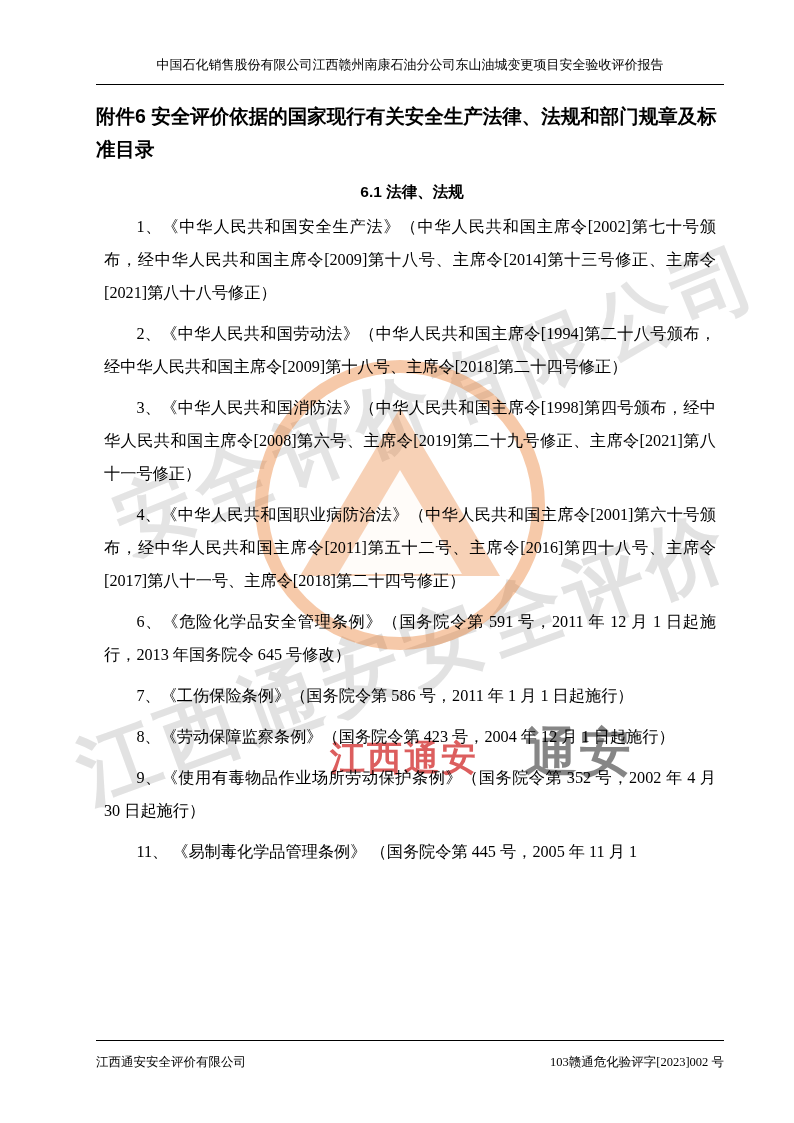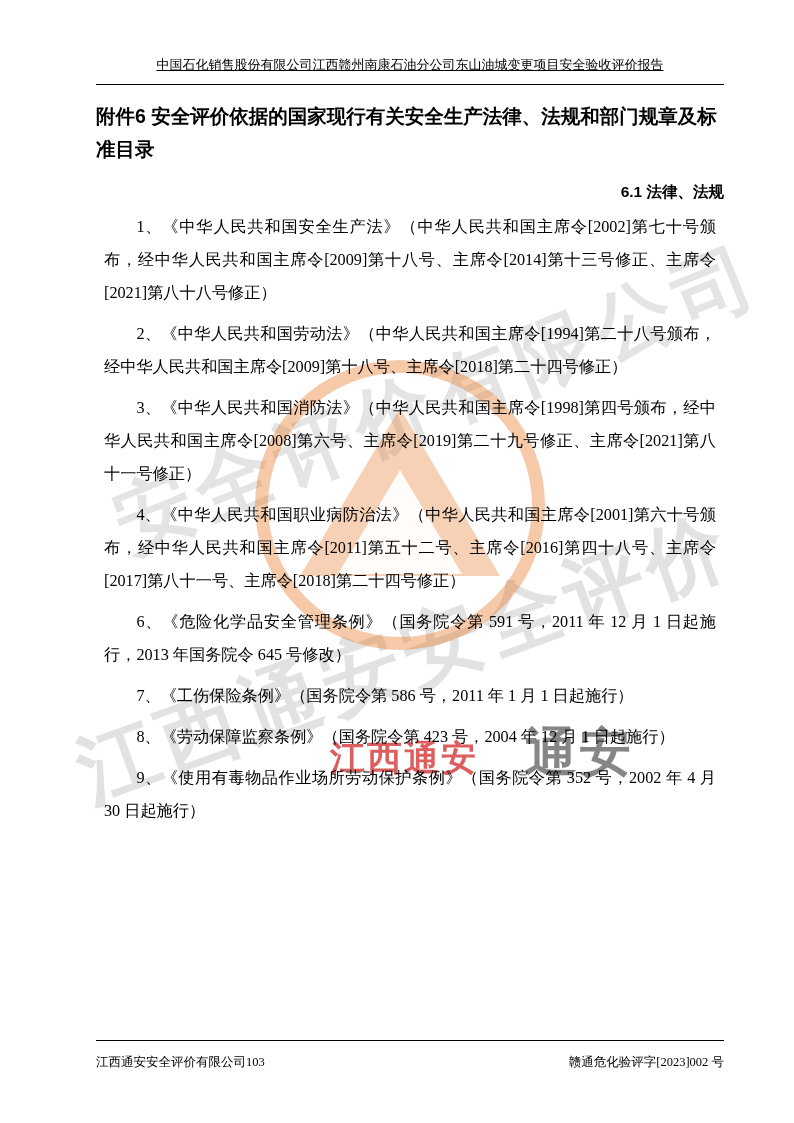--- a/index.html
+++ b/index.html
@@ -108,21 +108,20 @@
   .header {
     position: absolute;
     left: 96px;
     top: 56px;
     width: 628px;
     text-align: center;
     font-size: 13px;
     font-family: "Liberation Serif", serif;
     color: #000;
     z-index: 10;
-    text-decoration: underline;
   }
   .header-rule {
     position: absolute;
     left: 96px;
     top: 84px;
     width: 628px;
     border-bottom: 1.2px solid #000;
     z-index: 10;
   }
   
@@ -140,21 +139,21 @@
     line-height: 33px;
     margin: 0 0 10px 0;
     text-align: left;
     letter-spacing: 0px;
   }
   h2.sec-title {
     font-family: "Liberation Sans", sans-serif;
     font-size: 15.5px;
     font-weight: bold;
     margin: 16px 0 6px 4px;
-    text-align: right;
+    text-align: center;
   }
   p.para {
     font-size: 16.2px;
     line-height: 33px;
     margin: 8px;
     text-align: justify;
     text-justify: inter-ideograph;
     text-indent: 2em;
     font-family: "Liberation Serif", "DejaVu Serif", serif;
   }
@@ -173,21 +172,21 @@
     top: 1046px;
     width: 628px;
     display: flex;
     justify-content: space-between;
     align-items: center;
     font-size: 12.5px;
     font-family: "Liberation Serif", serif;
     z-index: 10;
     margin-top: 8px;
   }
-  .footer .center { flex: 1; text-align: left; }
+  .footer .center { flex: 1; text-align: right; }
   .footer .left { text-align: left; }
   .footer .right { text-align: right; }
 </style>
 </head>
 <body>
 
 <div class="page">
 
   <div class="watermark">
     <div class="wm-arc-text">安全评价有限公司</div>
@@ -207,20 +206,21 @@
     <h2 class="sec-title">6.1 法律、法规</h2>
 
     <p class="para">1、《中华人民共和国安全生产法》（中华人民共和国主席令[2002]第七十号颁布，经中华人民共和国主席令[2009]第十八号、主席令[2014]第十三号修正、主席令[2021]第八十八号修正）</p>
     <p class="para">2、《中华人民共和国劳动法》（中华人民共和国主席令[1994]第二十八号颁布，经中华人民共和国主席令[2009]第十八号、主席令[2018]第二十四号修正）</p>
     <p class="para">3、《中华人民共和国消防法》（中华人民共和国主席令[1998]第四号颁布，经中华人民共和国主席令[2008]第六号、主席令[2019]第二十九号修正、主席令[2021]第八十一号修正）</p>
     <p class="para">4、《中华人民共和国职业病防治法》（中华人民共和国主席令[2001]第六十号颁布，经中华人民共和国主席令[2011]第五十二号、主席令[2016]第四十八号、主席令[2017]第八十一号、主席令[2018]第二十四号修正）</p>
     <p class="para">6、《危险化学品安全管理条例》（国务院令第 591 号，2011 年 12 月 1 日起施行，2013 年国务院令 645 号修改）</p>
     <p class="para">7、《工伤保险条例》（国务院令第 586 号，2011 年 1 月 1 日起施行）</p>
     <p class="para">8、《劳动保障监察条例》（国务院令第 423 号，2004 年 12 月 1 日起施行）</p>
     <p class="para">9、《使用有毒物品作业场所劳动保护条例》（国务院令第 352 号，2002 年 4 月 30 日起施行）</p>
+    <p class="para">11、 《易制毒化学品管理条例》 （国务院令第 445 号，2005 年 11 月 1</p>
   </div>
 
   <div class="footer-rule"></div>
   <div class="footer">
     <div class="left">江西通安安全评价有限公司</div>
     <div class="center">103</div>
     <div class="right">赣通危化验评字[2023]002 号</div>
   </div>
 
 </div>

